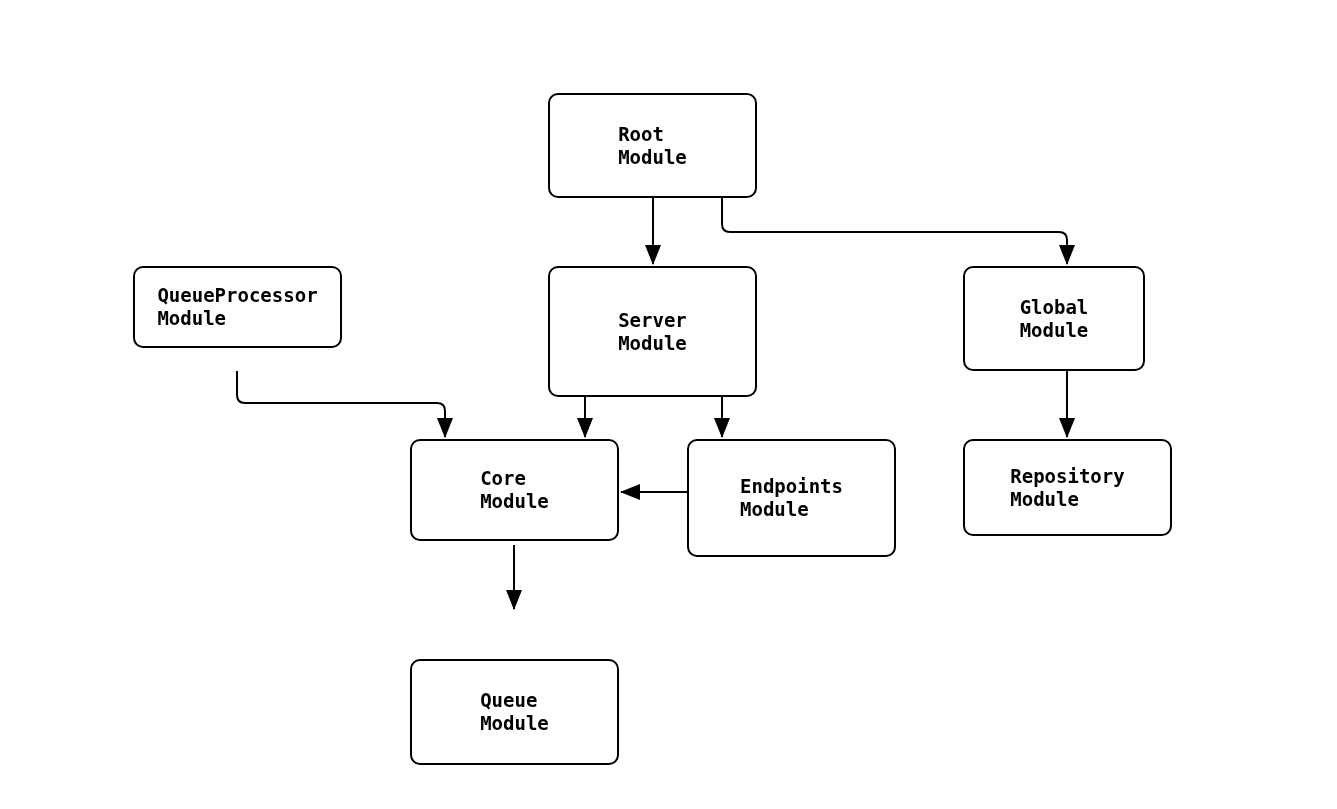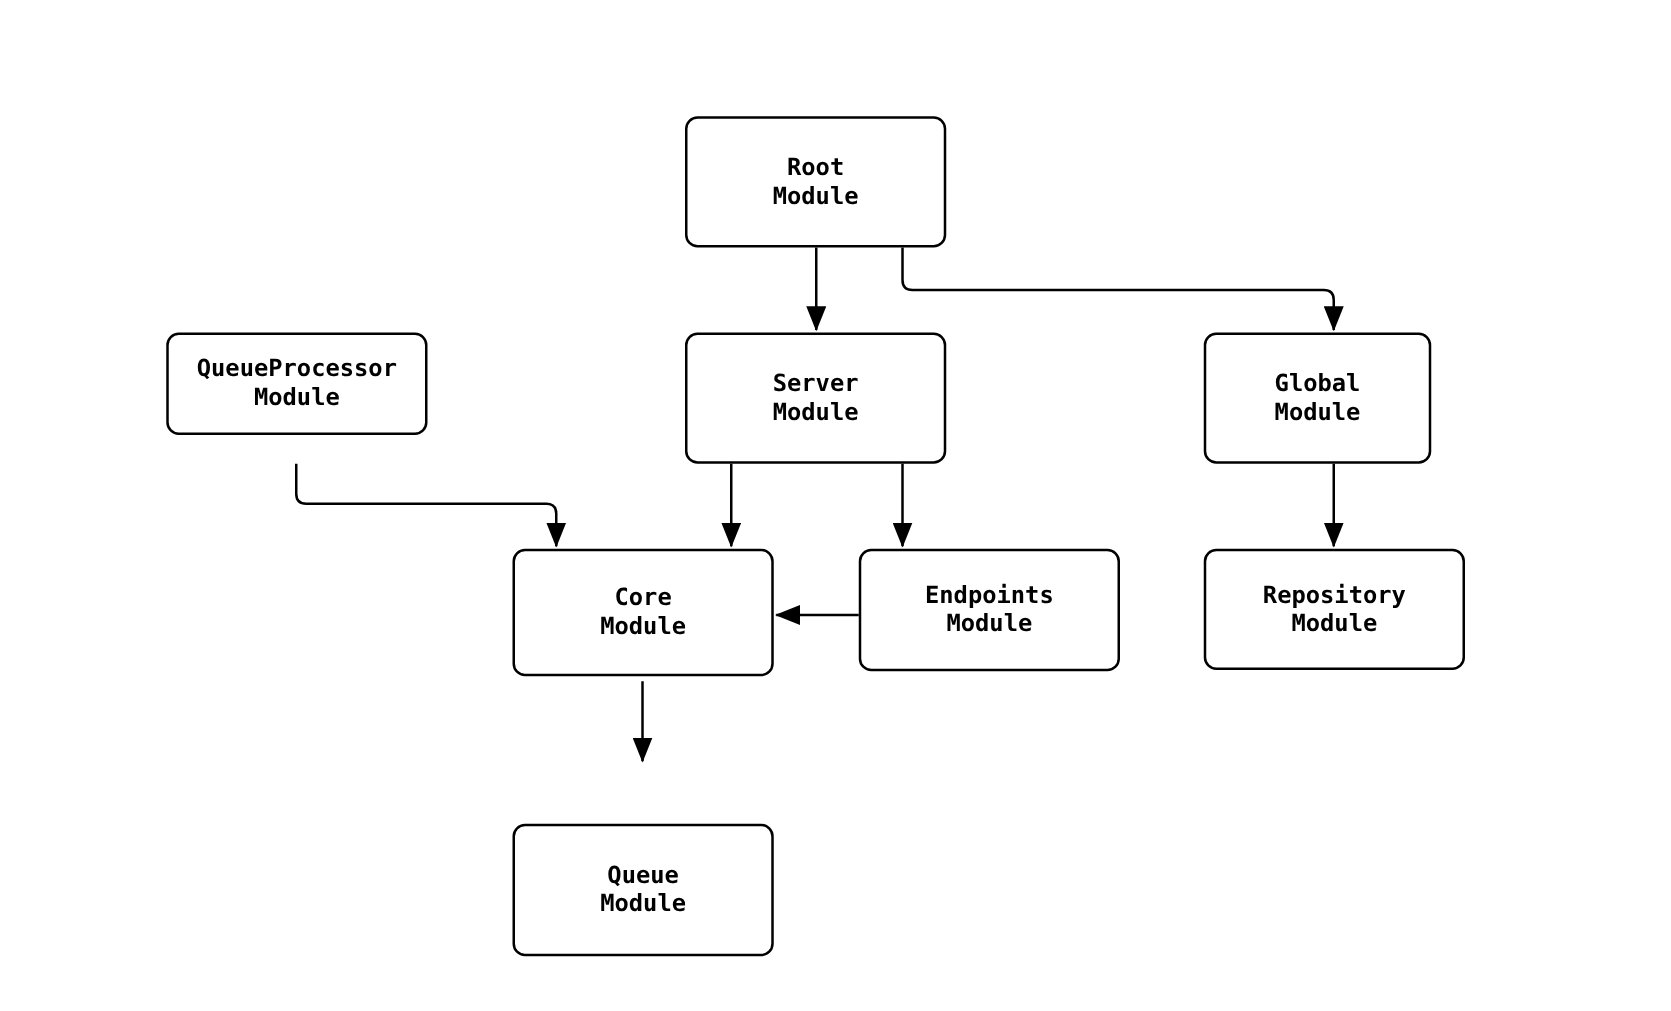--- a/index.html
+++ b/index.html
@@ -35,31 +35,30 @@
     border-radius: 10px;
     display: flex;
     align-items: center;
     justify-content: center;
   }
   .node-label {
     font-weight: bold;
     font-size: 19px;
     line-height: 23px;
     color: #000000;
-    text-align: center;
     white-space: pre-line;
     letter-spacing: 0;
   }
   
   .n-root          { left: 548px;  top: 93px;  width: 209px; height: 105px; }
   .n-queueprocessor{ left: 133px;  top: 266px; width: 209px; height: 82px; }
-  .n-server        { left: 548px;  top: 266px; width: 209px; height: 105px; }
+  .n-server        { left: 548px;  top: 266px; width: 209px; height: 131px; }
   .n-global        { left: 963px;  top: 266px; width: 182px; height: 105px; }
   .n-core          { left: 410px;  top: 439px; width: 209px; height: 102px; }
-  .n-endpoints     { left: 687px;  top: 439px; width: 209px; height: 98px; }
+  .n-endpoints     { left: 687px;  top: 439px; width: 209px; height: 118px; }
   .n-repository    { left: 963px;  top: 439px; width: 209px; height: 97px; }
   .n-queue         { left: 410px;  top: 611px; width: 209px; height: 106px; margin-top: 48px; }
 </style>
 </head>
 <body>
 
 <div class="canvas">
 
   <svg class="edge-layer" width="1337" height="809" viewBox="0 0 1337 809" xmlns="http://www.w3.org/2000/svg">
     <defs>

